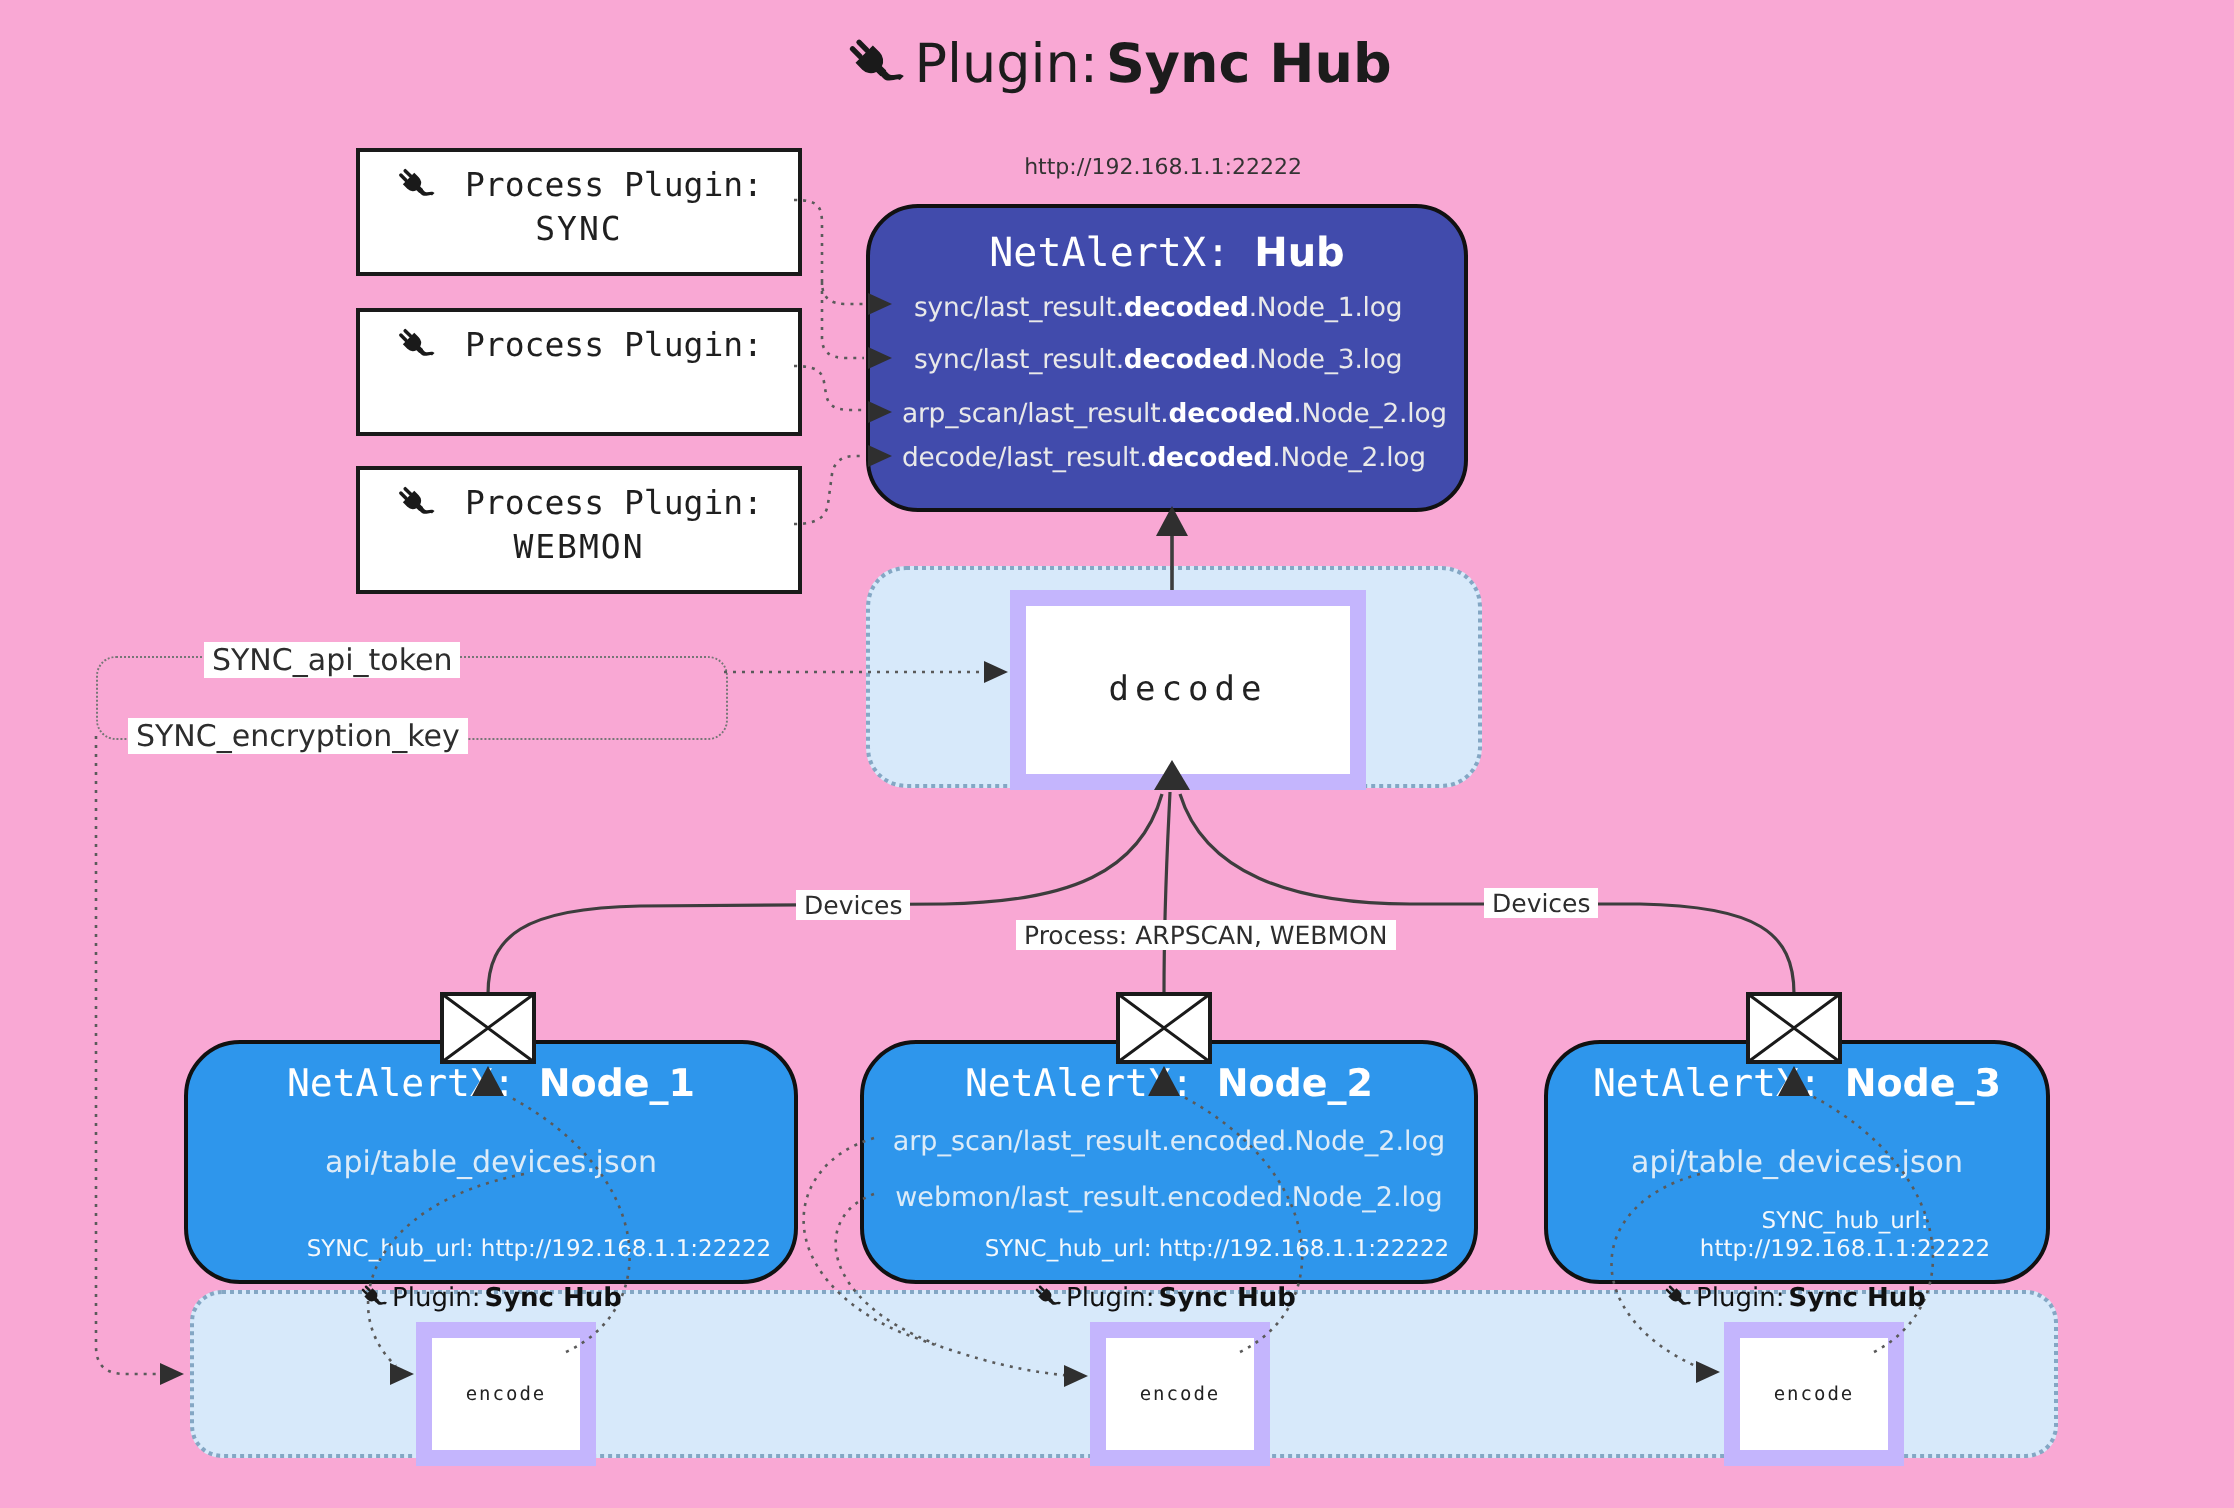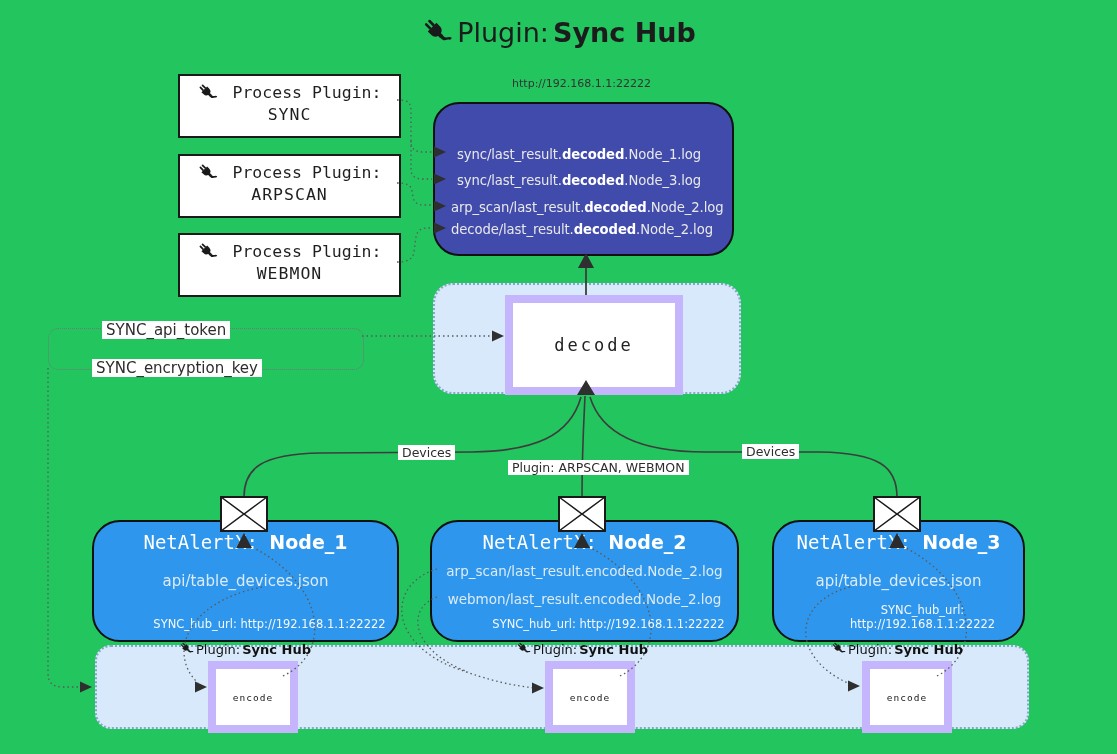--- a/index.html
+++ b/index.html
@@ -1,16 +1,16 @@
 <!DOCTYPE html>
 <html><head>
 <meta charset="utf-8">
 <style>
   html,body{margin:0;padding:0;background:#fff;}
-  #stage{position:relative;width:1117px;height:754px;background:#22c55e;overflow:hidden;
+  #stage{position:relative;width:1117px;height:754px;background:#f9a8d4;overflow:hidden;
          font-family:"DejaVu Sans","Liberation Sans",sans-serif;color:#1f1f1f;}
   .abs{position:absolute;}
   
   .bluepanel{background:#d7e9fa;border:2px dotted #84a7c4;border-radius:20px;z-index:1;}
   
   .pluginbox{background:#fff;border:2px solid #1a1a1a;z-index:2;
              font-family:"DejaVu Sans Mono","Liberation Mono",monospace;font-size:16.5px;}
   .pluginbox .l1{display:flex;align-items:center;justify-content:center;gap:14px;margin-top:6px;}
   .pluginbox .l2{text-align:center;margin-top:2px;letter-spacing:1px;}
   .hub{background:#414bac;border:2px solid #111;border-radius:26px;z-index:2;color:#fff;}
@@ -75,56 +75,58 @@
         <svg class="plug-md" viewBox="0 0 24 24">
           <g transform="rotate(-45 12 12)" fill="#1a1a1a">
             <rect x="9.3" y="1.3" width="2" height="6" rx="0.9"></rect>
             <rect x="12.8" y="1.3" width="2" height="6" rx="0.9"></rect>
             <path d="M7.4 6.8 h9.2 v3.6 a4.6 4.6 0 0 1 -3.1 4.3 V17 h-3 v-2.3 a4.6 4.6 0 0 1 -3.1 -4.3 Z"></path>
             <path d="M10.7 16.4 h2.6 v1.9 c0 2.3 3.4 2.2 3.4 4.8 h-2.1 c0-1.6-3.9-1.8-3.9-4.9 Z"></path>
           </g>
         </svg>
       <span>Process Plugin:</span>
       </div>
-    <div class="l2">ARPSCAN</div>
   </div>
   <div class="abs pluginbox" style="left:178px;top:233px;width:219px;height:60px;">
     <div class="l1">
         <svg class="plug-md" viewBox="0 0 24 24">
           <g transform="rotate(-45 12 12)" fill="#1a1a1a">
             <rect x="9.3" y="1.3" width="2" height="6" rx="0.9"></rect>
             <rect x="12.8" y="1.3" width="2" height="6" rx="0.9"></rect>
             <path d="M7.4 6.8 h9.2 v3.6 a4.6 4.6 0 0 1 -3.1 4.3 V17 h-3 v-2.3 a4.6 4.6 0 0 1 -3.1 -4.3 Z"></path>
             <path d="M10.7 16.4 h2.6 v1.9 c0 2.3 3.4 2.2 3.4 4.8 h-2.1 c0-1.6-3.9-1.8-3.9-4.9 Z"></path>
           </g>
         </svg>
       <span>Process Plugin:</span>
       </div>
     <div class="l2">WEBMON</div>
   </div>
 
   <div class="abs huburl" style="left:433px;top:77px;width:297px;text-align:center;">http://192.168.1.1:22222</div>
   <div class="abs hub" style="left:433px;top:102px;width:297px;height:150px;">
+    <div class="hub-title">
+      <span class="mono">NetAlertX: </span><span class="bld">Hub</span>
+    </div>
     <div class="hubrow" style="top:43px;"><span>sync/last_result.</span><span class="bld">decoded</span><span>.Node_1.log</span></div>
     <div class="hubrow" style="top:69px;"><span>sync/last_result.</span><span class="bld">decoded</span><span>.Node_3.log</span></div>
     <div class="hubrow" style="top:96px;left:16px;"><span>arp_scan/last_result.</span><span class="bld">decoded</span><span>.Node_2.log</span></div>
     <div class="hubrow" style="top:118px;left:16px;"><span>decode/last_result.</span><span class="bld">decoded</span><span>.Node_2.log</span></div>
   </div>
 
   <div class="abs bluepanel" style="left:433px;top:283px;width:304px;height:107px;"></div>
   <div class="abs whitebox" style="left:505px;top:295px;width:162px;height:84px;font-size:17px;letter-spacing:3px;">
     <span>decode</span>
   </div>
 
   <div class="abs settingsrect" style="left:48px;top:328px;width:314px;height:40px;"></div>
   <div class="abs setlabel" style="left:102px;top:321px;">SYNC_api_token</div>
-  <div class="abs setlabel" style="left:64px;top:359px;margin-left:28px;">SYNC_encryption_key</div>
+  <div class="abs setlabel" style="left:64px;top:359px;">SYNC_encryption_key</div>
 
   <div class="abs linelabel" style="left:398px;top:445px;">Devices</div>
-  <div class="abs linelabel" style="left:508px;top:460px;">Plugin: ARPSCAN, WEBMON</div>
+  <div class="abs linelabel" style="left:508px;top:460px;">Process: ARPSCAN, WEBMON</div>
   <div class="abs linelabel" style="left:742px;top:444px;">Devices</div>
 
   <div class="abs node" style="left:92px;top:520px;width:303px;height:118px;">
     <div class="node-title"><span class="mono">NetAlertX: </span><span class="bld">Node_1</span></div>
     <div class="noderow" style="top:50px;font-size:15px;">api/table_devices.json</div>
     <div class="nodeurl">SYNC_hub_url: http://192.168.1.1:22222</div>
   </div>
   <div class="abs node" style="left:430px;top:520px;width:305px;height:118px;">
     <div class="node-title"><span class="mono">NetAlertX: </span><span class="bld">Node_2</span></div>
     <div class="noderow" style="top:41px;">arp_scan/last_result.encoded.Node_2.log</div>

